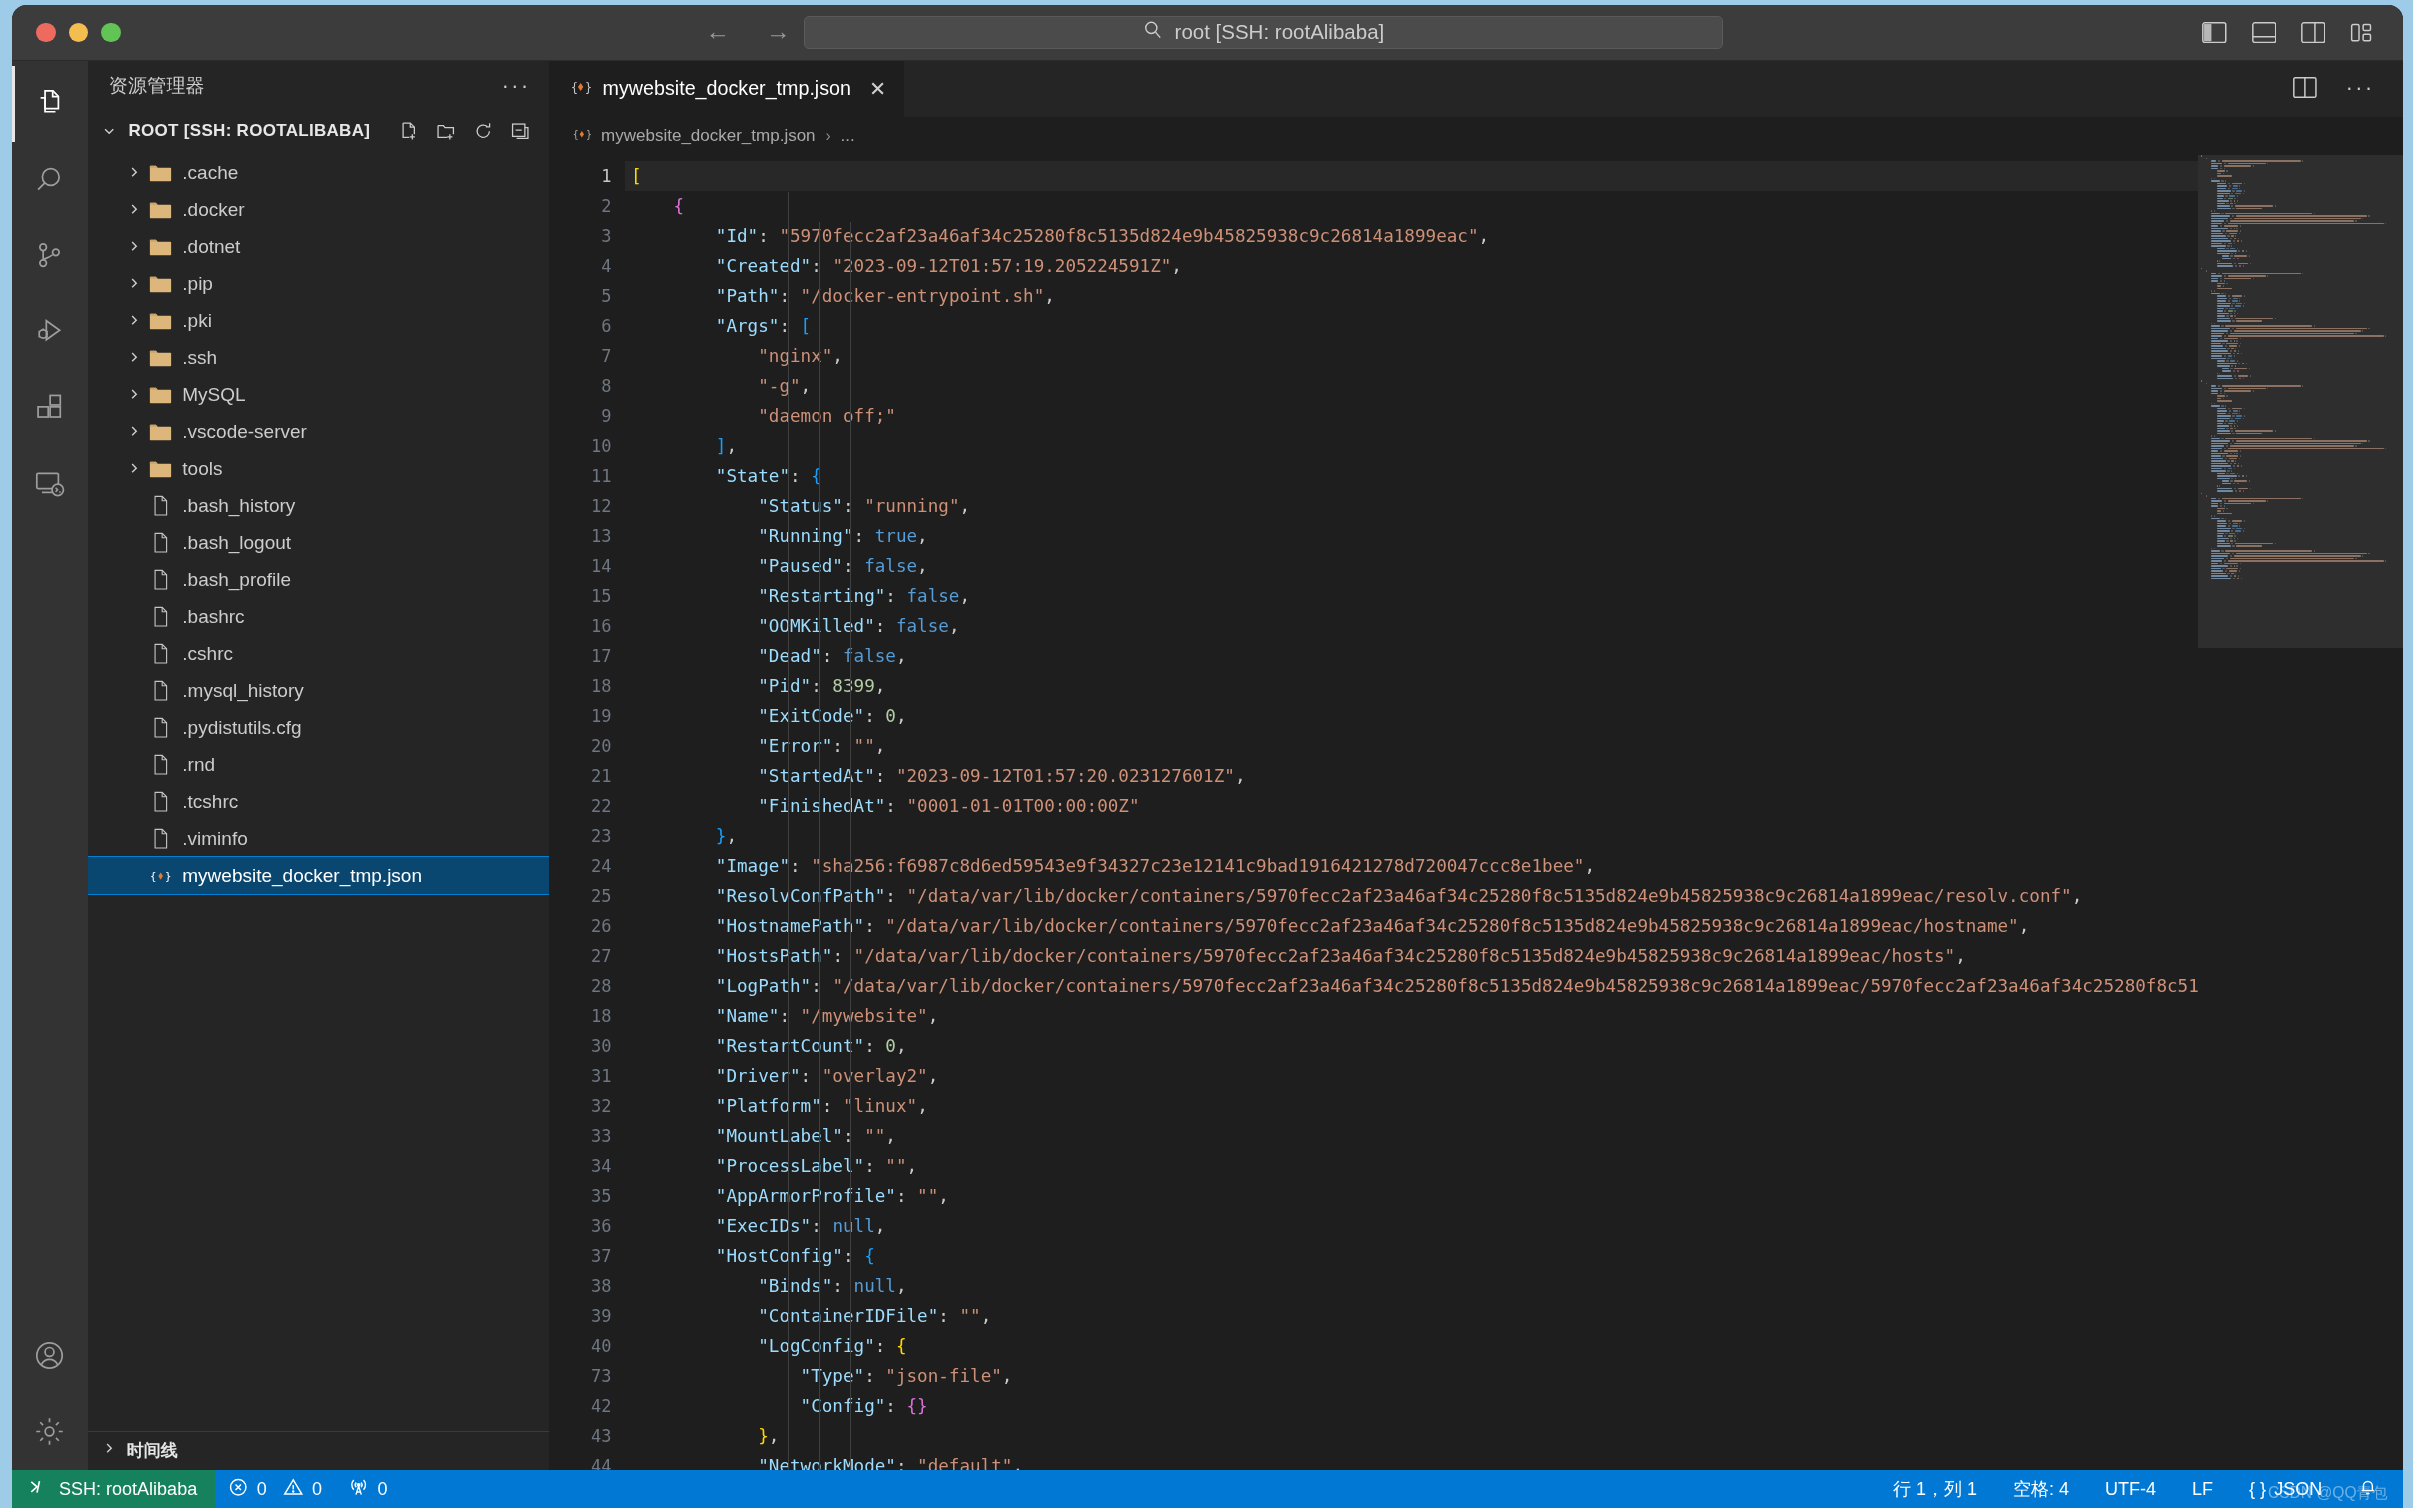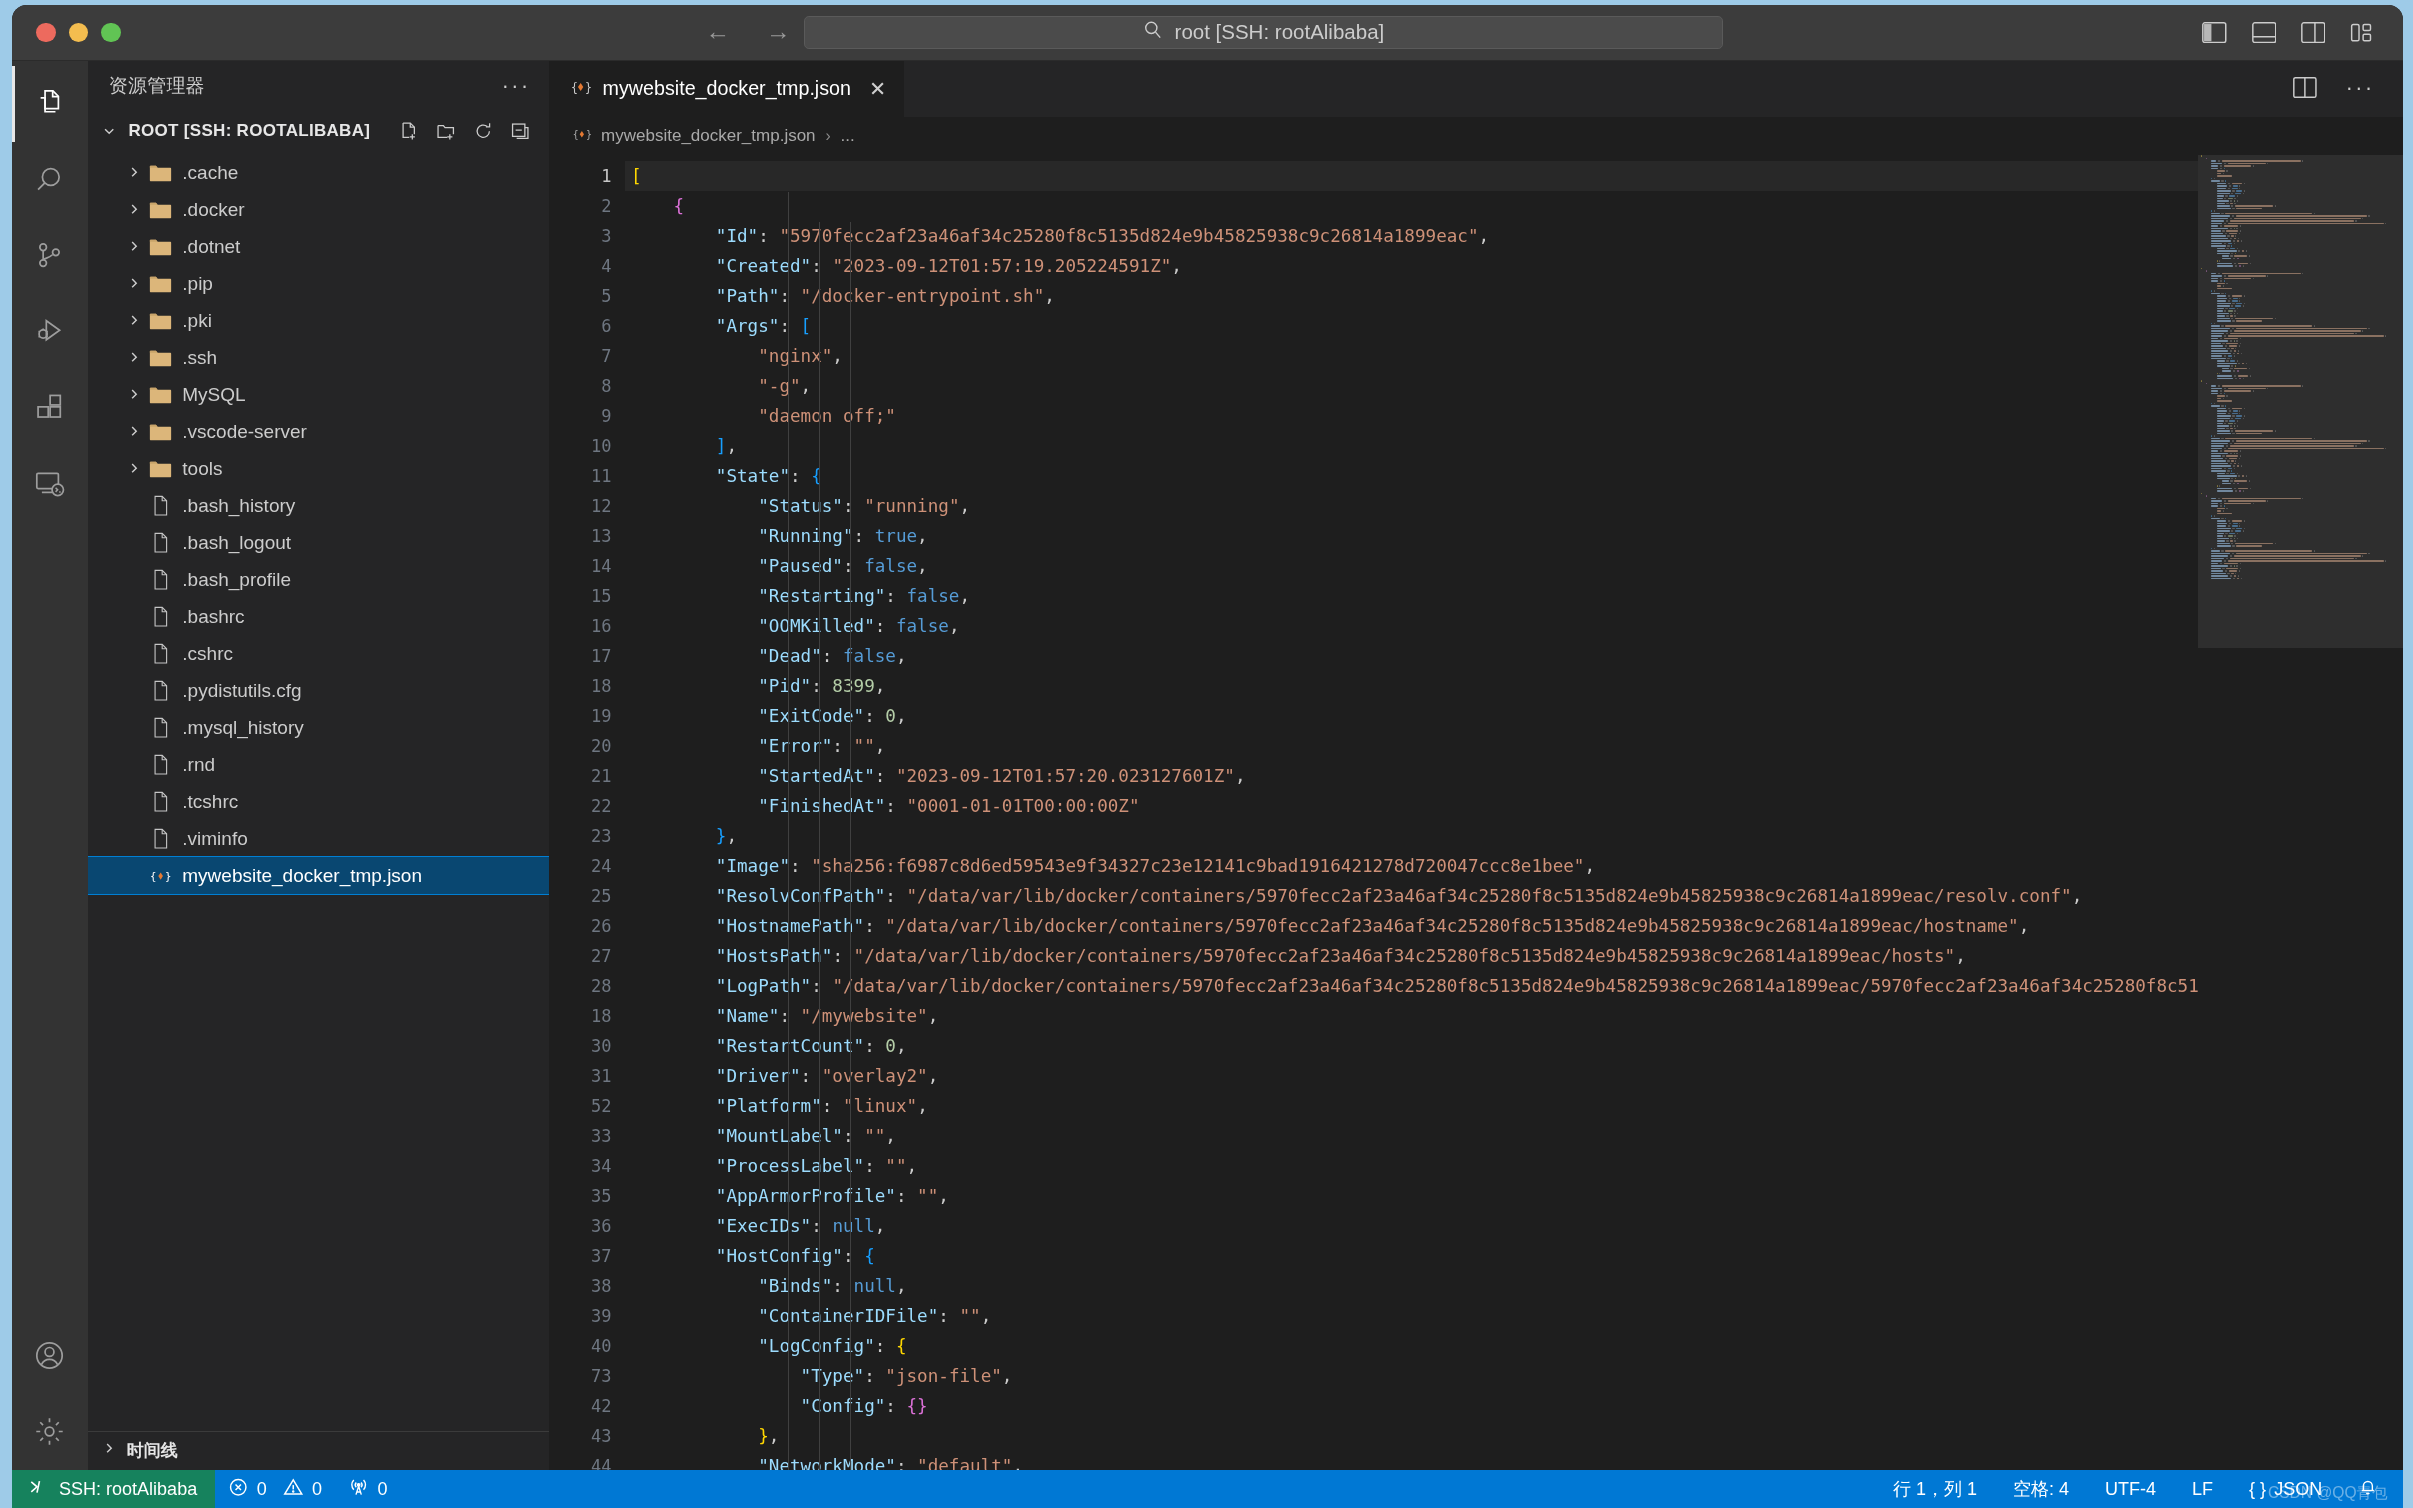--- a/index.html
+++ b/index.html
@@ -544,31 +544,31 @@
               <span>.cshrc</span>
             </div>
             <div class="row">
               <span class="noTwisty"></span>
               <span class="ico">
                 <svg width="19.7" height="21.3" viewBox="0 0 20 24" fill="none" stroke="#c5c5c5" stroke-width="1.25">
                   <path d="M3.5 1.5h8l5 5v16h-13z"></path>
                   <path d="M11.5 1.5v5h5"></path>
                 </svg>
               </span>
-              <span>.pydistutils.cfg</span>
+              <span>.mysql_history</span>
             </div>
             <div class="row">
               <span class="noTwisty"></span>
               <span class="ico">
                 <svg width="19.7" height="21.3" viewBox="0 0 20 24" fill="none" stroke="#c5c5c5" stroke-width="1.25">
                   <path d="M3.5 1.5h8l5 5v16h-13z"></path>
                   <path d="M11.5 1.5v5h5"></path>
                 </svg>
               </span>
-              <span>.mysql_history</span>
+              <span>.pydistutils.cfg</span>
             </div>
             <div class="row">
               <span class="noTwisty"></span>
               <span class="ico">
                 <svg width="19.7" height="21.3" viewBox="0 0 20 24" fill="none" stroke="#c5c5c5" stroke-width="1.25">
                   <path d="M3.5 1.5h8l5 5v16h-13z"></path>
                   <path d="M11.5 1.5v5h5"></path>
                 </svg>
               </span>
               <span>.rnd</span>
@@ -683,21 +683,21 @@
             <div>22</div>
             <div>23</div>
             <div>24</div>
             <div>25</div>
             <div>26</div>
             <div>27</div>
             <div>28</div>
             <div>18</div>
             <div>30</div>
             <div>31</div>
-            <div>52</div>
+            <div>32</div>
             <div>33</div>
             <div>34</div>
             <div>35</div>
             <div>36</div>
             <div>37</div>
             <div>38</div>
             <div>39</div>
             <div>40</div>
             <div>73</div>
             <div>42</div>

